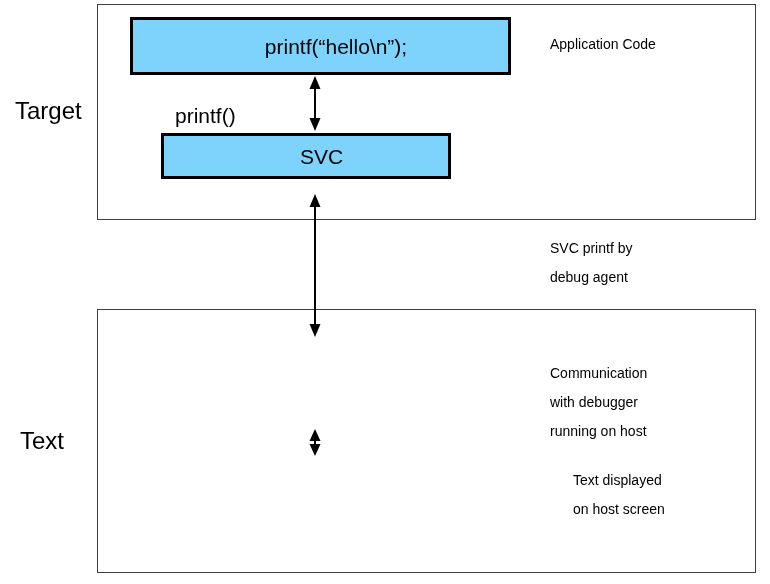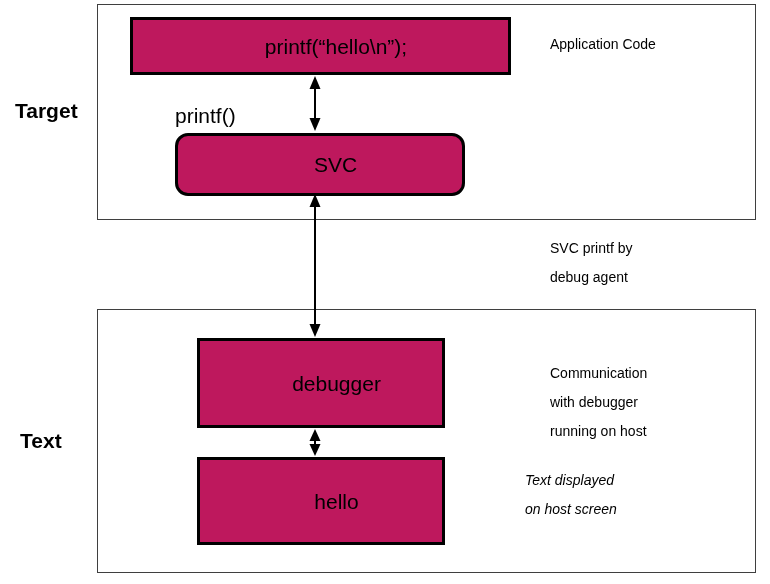--- a/index.html
+++ b/index.html
@@ -19,35 +19,34 @@
   .section-box {
     position: absolute;
     box-sizing: border-box;
     border: 1.5px solid #3f3f3f;
     background: transparent;
   }
   .node-box {
     position: absolute;
     box-sizing: border-box;
     border: 3px solid #000000;
-    background: #be185d;
+    background: #7dd3fc;
     display: flex;
     align-items: center;
     justify-content: center;
     font-size: 21px;
     line-height: 25px;
     white-space: nowrap;
     padding-left: 31px;
   }
   .side-label {
     position: absolute;
-    font-size: 21px;
+    font-size: 24px;
     line-height: 29px;
     white-space: nowrap;
-    font-weight: bold;
   }
   .ann {
     position: absolute;
     font-size: 14px;
     line-height: 29px;
     white-space: pre-line;
   }
   .edge-label {
     position: absolute;
     font-size: 21px;
@@ -73,41 +72,35 @@
 
   <div class="section-box" style="left:97px; top:309px; width:659px; height:264px;"></div>
 
   <div class="side-label" style="left:15px; top:96px;">Target</div>
   <div class="side-label" style="left:20px; top:426px;">Text</div>
 
   <div class="node-box" style="left:130px; top:17px; width:381px; height:58px;">
     <span>printf(“hello\n”);</span>
   </div>
 
-  <div class="node-box" style="left:175px; top:133px; width:290px; height:63px;border-radius:13px;">
+  <div class="node-box" style="left:161px; top:133px; width:290px; height:46px;">
     <span>SVC</span>
   </div>
 
-  <div class="node-box" style="left:197px; top:338px; width:248px; height:90px;">
-    <span>debugger</span>
-  </div>
 
-  <div class="node-box" style="left:197px; top:457px; width:248px; height:88px;">
-    <span>hello</span>
-  </div>
 
   <div class="edge-label" style="left:175px; top:101px;">printf()</div>
 
   <div class="ann" style="left:550px; top:30px;">Application Code</div>
   <div class="ann" style="left:550px; top:234px;">SVC printf by
 debug agent</div>
   <div class="ann" style="left:550px; top:341px;margin-top:18px;">Communication
 with debugger
 running on host</div>
-  <div class="ann" style="left:525px; top:466px;font-style:italic;">Text displayed
+  <div class="ann" style="left:573px; top:466px;">Text displayed
 on host screen</div>
 
   <svg id="arrows" width="770" height="584" viewBox="0 0 770 584">
 
     <g>
       <polygon points="315,76 309.5,89 320.5,89"></polygon>
       <polygon points="315,131 309.5,118 320.5,118"></polygon>
       <line x1="315" y1="87" x2="315" y2="120"></line>
     </g>
 

